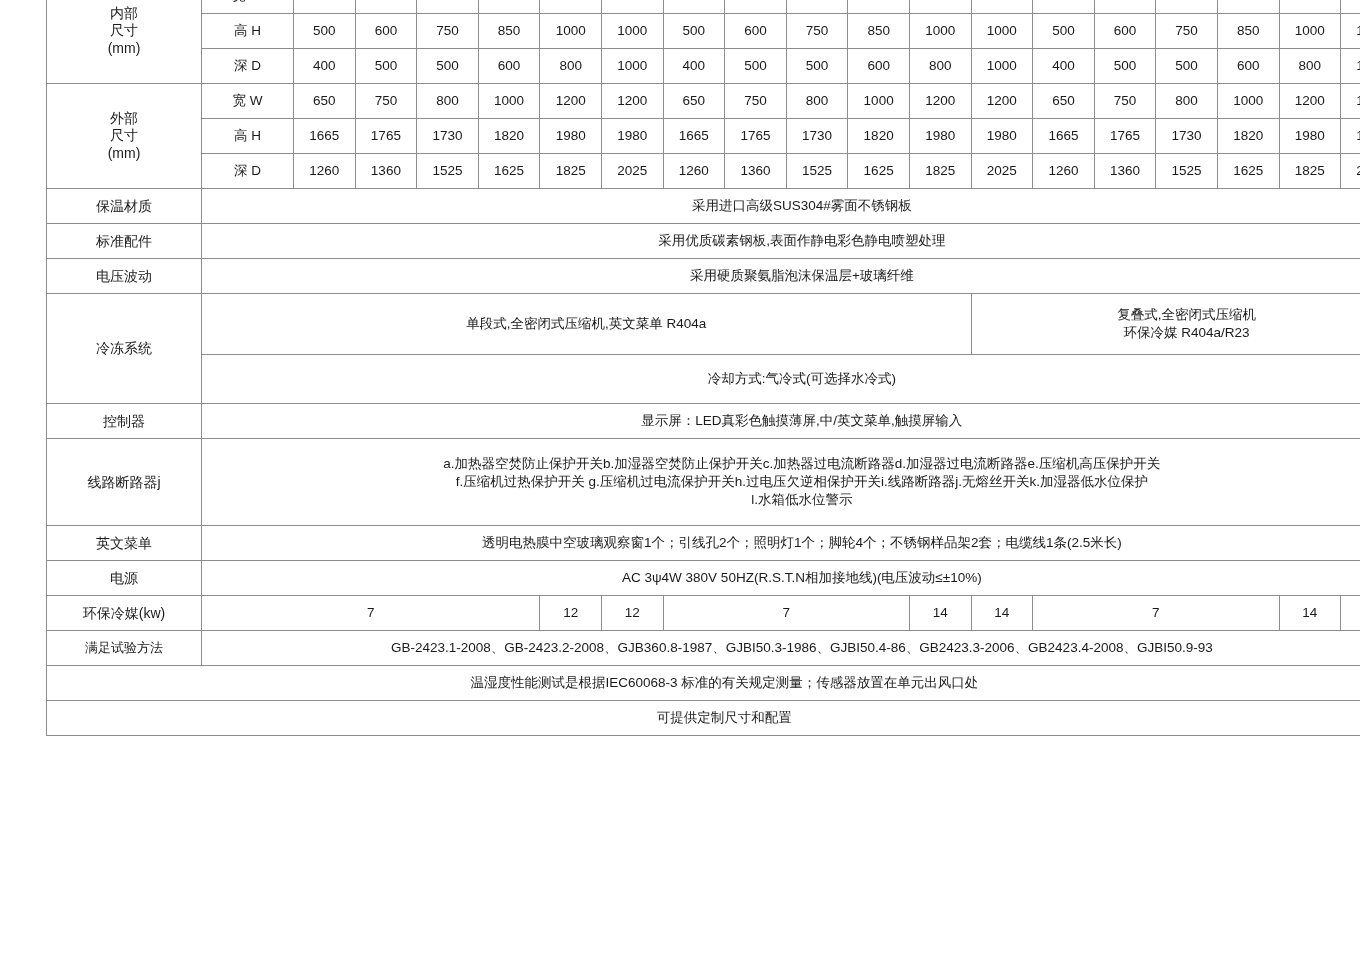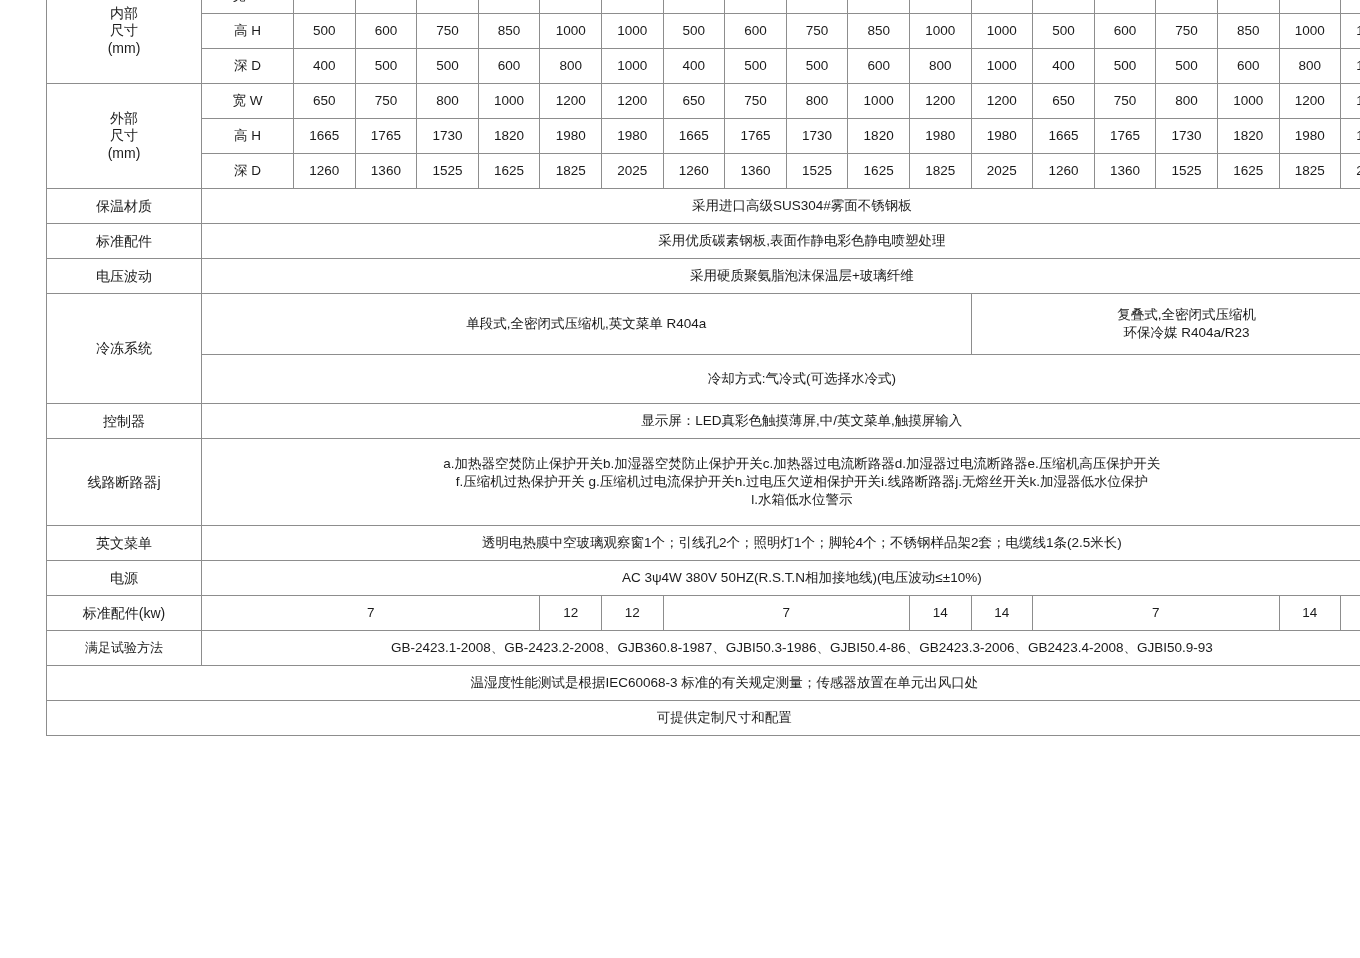--- a/index.html
+++ b/index.html
@@ -246,21 +246,21 @@
         <td class="label tall">英文菜单</td>
         <td class="tall pad" colspan="19">透明电热膜中空玻璃观察窗1个；引线孔2个；照明灯1个；脚轮4个；不锈钢样品架2套；电缆线1条(2.5米长)</td>
       </tr>
 
       <tr>
         <td class="label tall">电源</td>
         <td class="tall shade pad" colspan="19">AC 3ψ4W 380V 50HZ(R.S.T.N相加接地线)(电压波动≤±10%)</td>
       </tr>
 
       <tr>
-        <td class="label tall">标准配件(kw)</td>
+        <td class="label tall">环保冷媒(kw)</td>
         <td class="tall" colspan="5">7</td>
         <td class="tall" colspan="1">12</td>
         <td class="tall" colspan="1">12</td>
         <td class="tall" colspan="4">7</td>
         <td class="tall" colspan="1">14</td>
         <td class="tall" colspan="1">14</td>
         <td class="tall" colspan="4">7</td>
         <td class="tall" colspan="1">14</td>
         <td class="tall" colspan="1">14</td>
       </tr>

